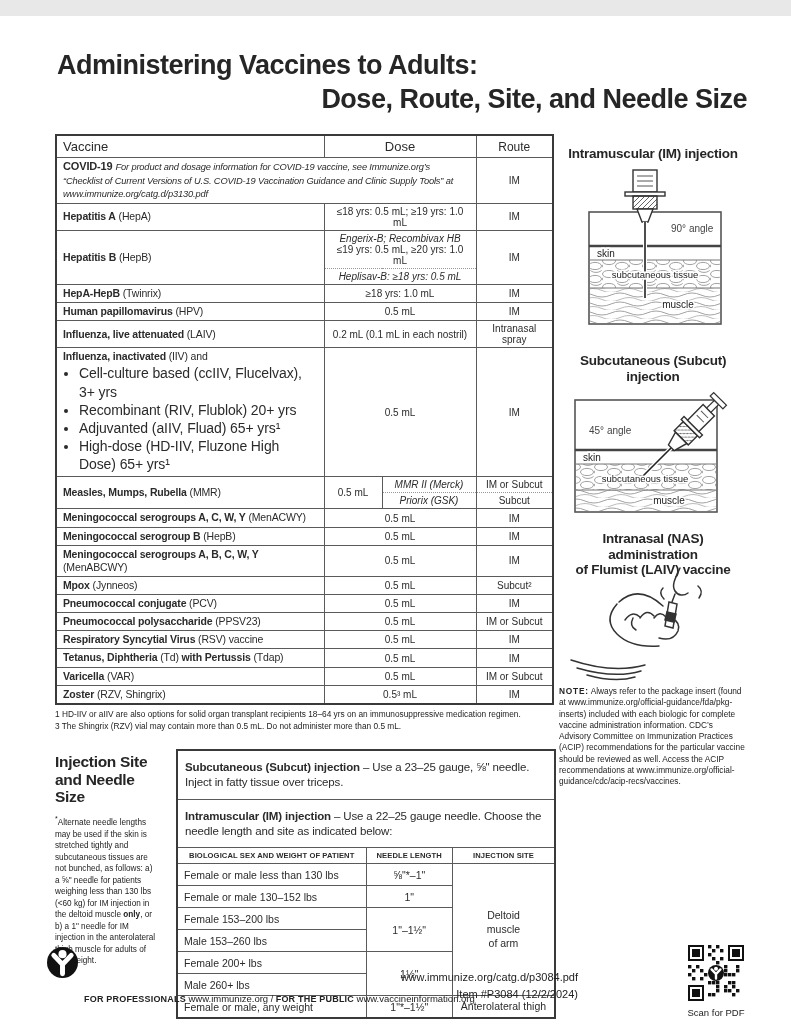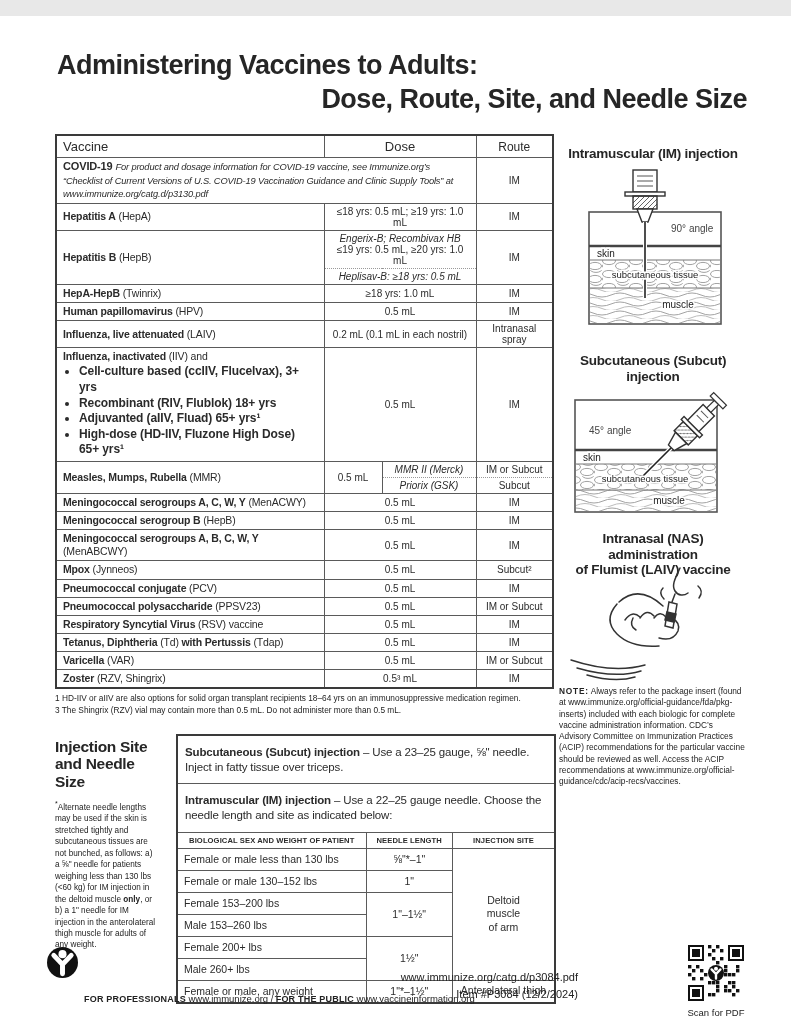--- a/index.html
+++ b/index.html
@@ -17,21 +17,21 @@
   .vtable tr.hdr td{font-weight:400;font-size:13px;padding:3px 6px;}
   .vname{font-size:10.5px;letter-spacing:-0.15px;line-height:1.25;}
   .vb{font-weight:700;}
   .vr{font-weight:400;}
   .c{text-align:center;font-size:10px;}
   .ital{font-style:italic;}
   .small{font-size:9.3px;}
   .dot-b{border-bottom:1px dotted #999 !important;}
   .dot-t{border-top:1px dotted #999 !important;}
   .vtable ul{margin:1px 0 1px 0;padding-left:16px;}
-  .vtable li{font-size:12px;line-height:1.3;letter-spacing:-0.1px;font-weight:bold;}
+  .vtable li{font-size:14px;line-height:1.3;letter-spacing:-0.1px;}
   .fnotes{margin-top:4px;font-size:8.3px;line-height:1.42;color:#222;width:505px;}
   .fn{padding-left:9px;text-indent:-9px;}
   
   .bottom-row{display:flex;margin-top:17px;gap:17px;width:505px;}
   .site-col{width:104px;flex:0 0 104px;}
   .site-col h2{margin:4px 0 0 0;font-size:15.5px;line-height:1.12;letter-spacing:-0.3px;color:#262626;}
   .site-note{margin-top:9px;font-size:8.2px;line-height:1.4;color:#222;}
   .site-note sup{font-size:7px;}
   .ntable{width:380px;border:2px solid #3a3a3a;table-layout:fixed;}
   .ntable td,.ntable th{border:1px solid #5a5a5a;}
@@ -133,21 +133,21 @@
             <td class="c">IM</td>
           </tr>
           <tr>
             <td class="vname"><span class="vb">Influenza, live attenuated</span><span class="vr"> (LAIV)</span></td>
             <td class="c" colspan="2">0.2 mL (0.1 mL in each nostril)</td>
             <td class="c">Intranasal spray</td>
           </tr>
           <tr>
             <td class="vname"><span class="vb">Influenza, inactivated</span><span class="vr"> (IIV) and</span><ul>
                 <li>Cell-culture based (ccIIV, Flucelvax), 3+ yrs</li>
-                <li>Recombinant (RIV, Flublok) 18+ yrs</li>
+                <li>Recombinant (RIV, Flublok) 20+ yrs</li>
                 <li>Adjuvanted (aIIV, Fluad) 65+ yrs¹</li>
                 <li>High-dose (HD-IIV, Fluzone High Dose) 65+ yrs¹</li>
               </ul></td>
             <td class="c" colspan="2">0.5 mL</td>
             <td class="c">IM</td>
           </tr>
           <tr>
             <td class="vname" rowspan="2"><span class="vb">Measles, Mumps, Rubella</span><span class="vr"> (MMR)</span></td>
             <td class="c" rowspan="2">0.5 mL</td>
             <td class="c ital dot-b">MMR II (Merck)</td>

